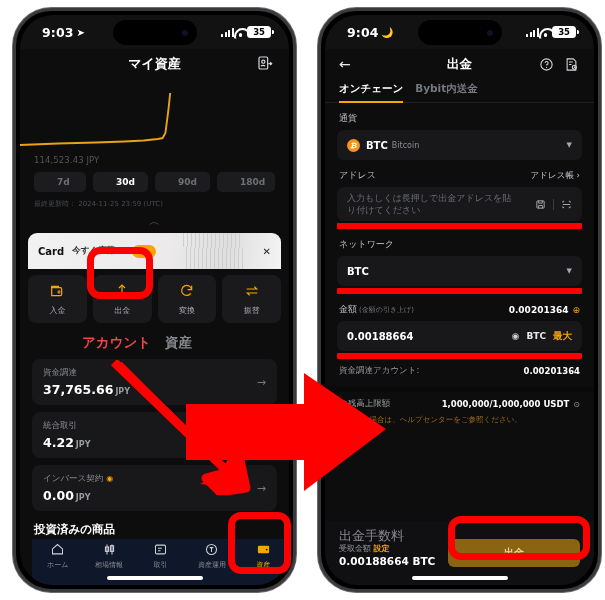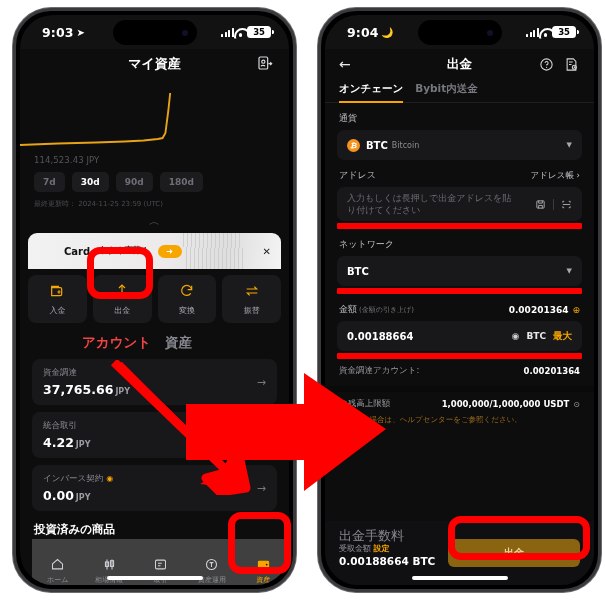--- a/index.html
+++ b/index.html
@@ -79,38 +79,38 @@
   .l-title { color:#fff; font-size:13px; font-weight:700; }
   .l-headicon { position:absolute; right:16px; top:6px; width:16px; height:16px; color:#d6d7da; }
 
   .chartwrap { position: relative; height: 72px; margin-top:2px; }
   .chartwrap svg { display:block; width:100%; height:100%; }
   .l-amount { padding: 2px 14px 0; font-size: 8.5px; color:#54565c; letter-spacing:.1px; }
 
   .ranges { display:flex; gap:7px; padding: 7px 14px 0; }
   .range {
     background:#1c1c1e; color:#6e7077; font-size:9px; font-weight:700;
-    padding: 5px 9px; border-radius: 5px; min-width:28px; text-align:center;
+    padding: 5px 23px; border-radius: 5px; min-width:28px; text-align:center;
   }
   .range.on { color:#fff; }
   .l-updated { padding: 7px 14px 0; font-size: 7px; color:#4a4c52; }
   .chevup { text-align:center; color:#5c5e65; font-size:11px; margin-top:5px; }
 
   .cardbanner {
     margin: 4px 8px 0; height: 36px; border-radius: 9px 9px 0 0;
     background: linear-gradient(100deg,#f2f2f2 0%,#eceaea 55%,#dedede 78%,#f4f4f4 100%);
     display:flex; align-items:center; padding: 0 10px; position:relative;
     overflow:hidden;
   }
   .cardbanner .stripes{
     position:absolute; right:38px; top:0; bottom:0; width:60px;
     background: repeating-linear-gradient(92deg,#c9c9c9 0 1px,transparent 1px 4px);
     opacity:.8;
   }
-  .cb-logo { font-size:10px; font-weight:800; color:#111;margin-left:26px; }
+  .cb-logo { font-size:10px; font-weight:800; color:#111; }
   .cb-text { font-size:8.5px; color:#333; margin-left:8px; font-weight:700; }
   .cb-pill {
     margin-left:8px; background:#f7a600; border-radius:9px; width:24px;height:13px;
     display:flex;align-items:center;justify-content:center; color:#fff; font-size:8px;
   }
   .cb-close { margin-left:auto; color:#222; font-size:10px; font-weight:700; z-index:2;}
 
   .actions { display:flex; gap:6px; padding: 6px 8px 0; }
   .action {
     flex:1; background:#1a1a1c; border-radius:8px; height:48px;
@@ -131,22 +131,22 @@
   .acct .v { margin-top:3px; font-size:12.5px; font-weight:800; color:#fff; }
   .acct .v small { font-size:8px; font-weight:600; color:#9a9ca3; margin-left:2px; }
   .acct .arr { position:absolute; right:11px; top:50%; transform:translateY(-50%); color:#75777e; font-size:11px;}
   .acct .dot { color:#f7a600; font-size:8px; margin-left:3px; }
 
   .sect { padding: 11px 14px 0; color:#fff; font-size:11.5px; font-weight:800; }
   .subitem { margin: 6px 12px 0; background:#18181a; border-radius:8px 8px 0 0; padding: 7px 11px 12px; }
   .subitem .k { font-size:8.5px; color:#8b8d94; }
 
   .tabbar {
-    position:absolute; left:12px; right:0; bottom:0; height:46px; background:#404040;
-    display:flex; align-items:flex-end; padding-top:3px;
+    position:absolute; left:12px; right:0; bottom:0; height:46px; background:#0f172a;
+    display:flex; align-items:flex-start; padding-top:3px;
   }
   .tb { flex:1; display:flex; flex-direction:column; align-items:center; gap:3px; }
   .tb .tbl { font-size:7px; color:#8a8c93; }
   .tb.on .tbl { color:#f7a600; }
   .homebar {
     position:absolute; bottom:5px; left:50%; transform:translateX(-50%);
     width:96px; height:4px; border-radius:3px; background:#fff;
   }
 
   

